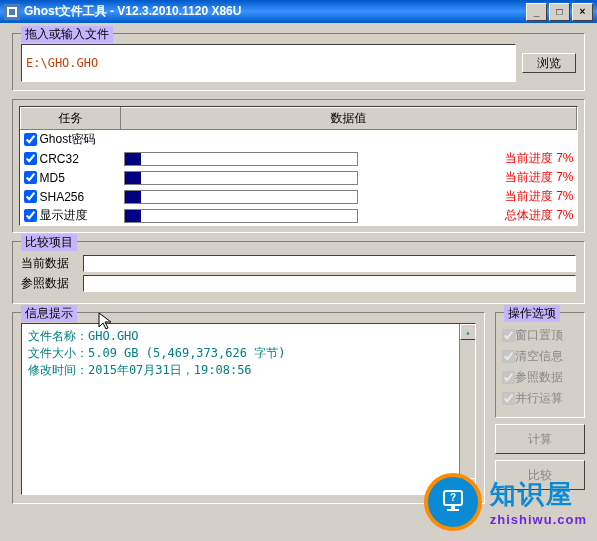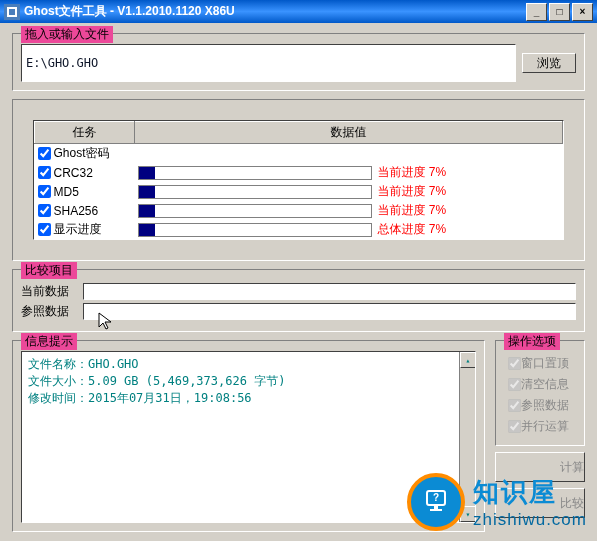--- a/index.html
+++ b/index.html
@@ -4,82 +4,82 @@
 <style>
 * { box-sizing: border-box; margin: 0; padding: 0; }
 body { font-family: "SimSun", "宋体", sans-serif; font-size: 12px; background: #d4d0c8; width: 597px; height: 541px; overflow: hidden; position: relative; }
 .titlebar { height: 23px; background: linear-gradient(to bottom, #0058c8 0%, #3a93ff 50%, #0058c8 100%); display: flex; align-items: center; padding: 0 4px; color: #fff; }
 .titlebar-icon { width: 16px; height: 16px; margin-right: 4px; }
 .titlebar-text { flex: 1; font-weight: bold; font-size: 12px; }
 .winbtns { display: flex; gap: 2px; }
 .winbtn { width: 21px; height: 18px; background: #d4d0c8; border: 1px solid #fff; border-right-color: #404040; border-bottom-color: #404040; display: flex; align-items: center; justify-content: center; font-family: Arial; font-size: 10px; font-weight: bold; color: #000; cursor: pointer; }
 .client { padding: 10px 12px; }
 .fieldset { border: 1px solid #808080; border-top-color: #808080; border-left-color: #808080; border-right-color: #fff; border-bottom-color: #fff; margin-bottom: 8px; padding: 10px 8px 8px 8px; position: relative; }
-.legend { position: absolute; top: -8px; left: 8px; background: #ec4899; padding: 0 4px; }
+.legend { position: absolute; top: -8px; left: 8px; background: #c4b5fd; padding: 0 4px; }
 .row { display: flex; gap: 6px; align-items: center; }
-input[type=text].sunken { flex: 1; height: 20px; border: 1px solid #808080; border-top-color: #404040; border-left-color: #404040; border-right-color: #fff; border-bottom-color: #fff; background: #fff; padding: 18px 4px; font-family: Consolas, monospace; font-size: 12px; color: #0f172a; }
+input[type=text].sunken { flex: 1; height: 20px; border: 1px solid #808080; border-top-color: #404040; border-left-color: #404040; border-right-color: #fff; border-bottom-color: #fff; background: #fff; padding: 18px 4px; font-family: Consolas, monospace; font-size: 12px; color: #c2410c; }
 .btn { height: 20px; padding: 0 14px; background: #d4d0c8; border: 1px solid #fff; border-right-color: #404040; border-bottom-color: #404040; cursor: pointer; font-size: 12px; }
 .table-container { border: 1px solid #404040; border-right-color: #fff; border-bottom-color: #fff; }
 table { width: 100%; border-collapse: collapse; background: #fff; }
 th { background: #d4d0c8; border: 1px solid #fff; border-right-color: #808080; border-bottom-color: #808080; padding: 2px 4px; font-weight: normal; text-align: center; height: 18px; }
 td { padding: 1px 3px; height: 17px; vertical-align: middle; }
 td.task { width: 100px; white-space: nowrap; }
 td.task label { display: flex; align-items: center; gap: 3px; }
 td.progress { width: 240px; }
-td.val { color: #ff0000; text-align: left; }
+td.val { color: #ff0000; text-align: right; }
 .progbar { height: 14px; background: #fff; border: 1px solid #808080; position: relative; }
 .progfill { height: 100%; background: #000080; }
 input[type=checkbox] { width: 13px; height: 13px; accent-color: #005cff; }
 .compare-row { display: flex; align-items: center; gap: 6px; margin: 3px 0; }
 .compare-row .lbl { width: 56px; }
 .compare-row .box { flex: 1; height: 17px; border: 1px solid #808080; border-top-color: #404040; border-left-color: #404040; border-right-color: #fff; border-bottom-color: #fff; background: #fff; }
 .bottom { display: flex; gap: 10px; }
 .info-area { flex: 1; }
 .info-box { height: 172px; border: 1px solid #808080; border-top-color: #404040; border-left-color: #404040; border-right-color: #fff; border-bottom-color: #fff; background: #fff; padding: 4px 6px; font-family: "SimSun", monospace; font-size: 12px; color: #008080; overflow: auto; position: relative; }
 .side { width: 90px; display: flex; flex-direction: column; gap: 6px; }
-.opts { border: 1px solid #808080; border-right-color: #fff; border-bottom-color: #fff; padding: 10px 6px 6px 12px; position: relative; }
+.opts { border: 1px solid #808080; border-right-color: #fff; border-bottom-color: #fff; padding: 10px 6px 6px 6px; position: relative; }
 .opts label { display: flex; align-items: center; gap: 0; margin: 4px 0; color: #888; }
-.bigbtn { height: 30px; background: #d4d0c8; border: 1px solid #fff; border-right-color: #404040; border-bottom-color: #404040; cursor: pointer; font-size: 12px; color: #888; text-align: right; }
+.bigbtn { height: 30px; background: #d4d0c8; border: 1px solid #fff; border-right-color: #404040; border-bottom-color: #404040; cursor: pointer; font-size: 12px; color: #888; }
 .cursor { position: absolute; top: 311px; left: 97px; pointer-events: none; z-index: 100; }
 .watermark { position: absolute; bottom: 10px; right: 10px; display: flex; align-items: center; gap: 8px; z-index: 50; }
 .wm-icon { width: 58px; height: 58px; background: #0b8bd4; border-radius: 50%; border: 4px solid #ff8c00; display: flex; align-items: center; justify-content: center; }
 .wm-text { display: flex; flex-direction: column; }
 .wm-zh { color: #0b8bd4; font-size: 26px; font-weight: bold; letter-spacing: 2px; }
-.wm-en { color: #0369a1; font-size: 17px; font-weight: normal; letter-spacing: 1px; }
+.wm-en { color: #6d28d9; font-size: 13px; font-weight: bold; letter-spacing: 1px; }
 .scrollbar { position: absolute; right: 0; top: 0; bottom: 0; width: 16px; background: #d4d0c8; border-left: 1px solid #808080; }
 .scroll-btn { width: 16px; height: 16px; background: #d4d0c8; border: 1px solid #fff; border-right-color: #404040; border-bottom-color: #404040; display:flex; align-items:center; justify-content:center; font-size:8px; }
 </style>
 </head>
 <body>
 
 <div class="titlebar">
   <svg class="titlebar-icon" viewBox="0 0 16 16">
       <rect width="16" height="16" fill="#4a7ebb"></rect>
       <path d="M3 3h10v10H3z" fill="#fff"></path>
       <path d="M5 5h6v6H5z" fill="#4a7ebb"></path>
     </svg>
-  <span class="titlebar-text">Ghost文件工具 - V1.1.2010.1120 X86U</span>
+  <span class="titlebar-text">Ghost文件工具 - V12.3.2010.1120 X86U</span>
   <div class="winbtns">
     <div class="winbtn">_</div>
     <div class="winbtn">□</div>
     <div class="winbtn">×</div>
   </div>
 </div>
 
 <div class="client">
 
   <div class="fieldset">
     <div class="legend">拖入或输入文件</div>
     <div class="row">
       <input type="text" class="sunken" value="E:\GHO.GHO" style="">
       <button class="btn">浏览</button>
     </div>
   </div>
 
-  <div class="fieldset" style="padding:20px">
+  <div class="fieldset" style="padding:6px">
     <div class="table-container">
       <table>
         <thead>
             <tr>
           <th>任务</th>
           <th colspan="2">数据值</th>
         </tr>
           </thead>
         <tbody id="task-body">
             <tr>

